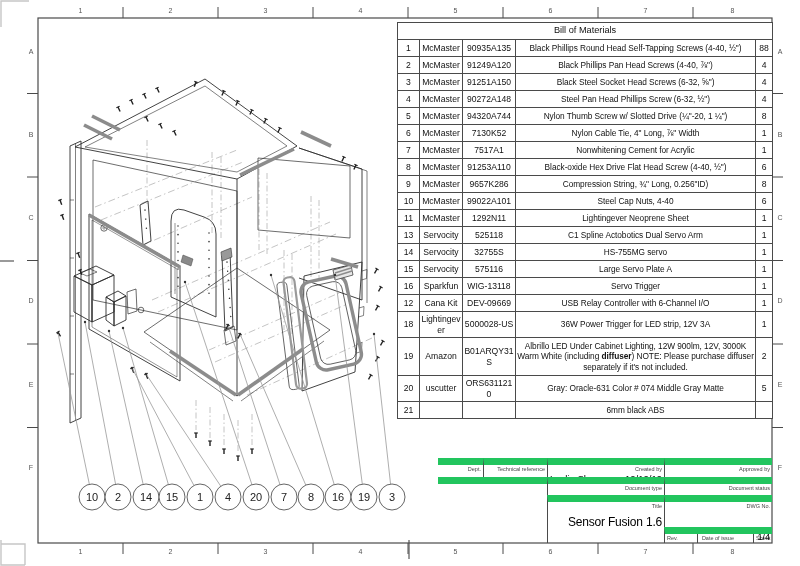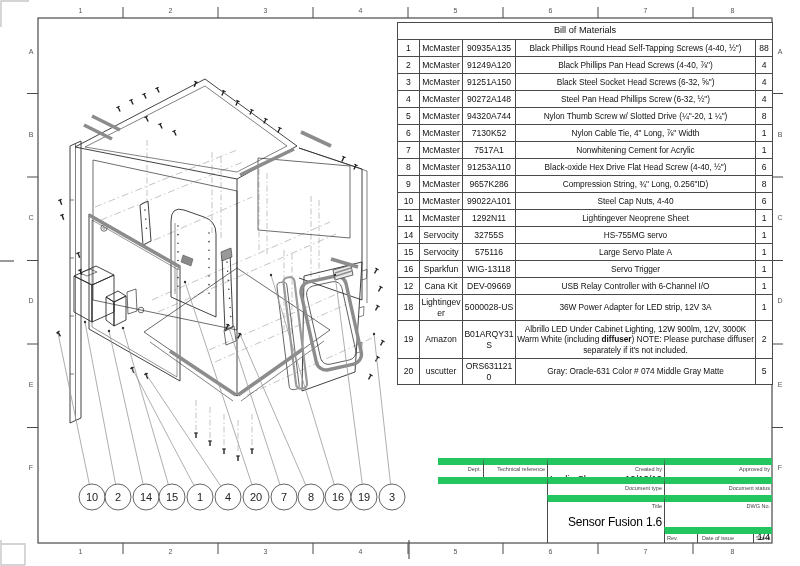--- a/index.html
+++ b/index.html
@@ -415,20 +415,27 @@
           <td class="c-q">6</td>
         </tr>
         <tr>
           <td class="c-no">11</td>
           <td class="c-v">McMaster</td>
           <td class="c-p">1292N11</td>
           <td class="c-d">Lightingever Neoprene Sheet</td>
           <td class="c-q">1</td>
         </tr>
         <tr>
+          <td class="c-no">13</td>
+          <td class="c-v">Servocity</td>
+          <td class="c-p">525118</td>
+          <td class="c-d">C1 Spline Actobotics Dual Servo Arm</td>
+          <td class="c-q">1</td>
+        </tr>
+        <tr>
           <td class="c-no">14</td>
           <td class="c-v">Servocity</td>
           <td class="c-p">32755S</td>
           <td class="c-d">HS-755MG servo</td>
           <td class="c-q">1</td>
         </tr>
         <tr>
           <td class="c-no">15</td>
           <td class="c-v">Servocity</td>
           <td class="c-p">575116</td>
@@ -446,36 +453,43 @@
           <td class="c-no">12</td>
           <td class="c-v">Cana Kit</td>
           <td class="c-p">DEV-09669</td>
           <td class="c-d">USB Relay Controller with 6-Channel I/O</td>
           <td class="c-q">1</td>
         </tr>
         <tr class="t2">
           <td class="c-no">18</td>
           <td class="c-v">Lightingever</td>
           <td class="c-p">5000028-US</td>
-          <td class="c-d">36W Power Adapter for LED strip, 12V 3A</td>
+          <td class="c-d">36W Power Trigger for LED strip, 12V 3A</td>
           <td class="c-q">1</td>
         </tr>
         <tr class="t3">
           <td class="c-no">19</td>
           <td class="c-v">Amazon</td>
           <td class="c-p">B01ARQY31S</td>
           <td class="c-d wrap"><span>Albrillo LED Under Cabinet Lighting, 12W 900lm, 12V, 3000K Warm White (including </span><b>diffuser</b><span>) NOTE: Please purchase diffuser separately if it's not included.</span></td>
           <td class="c-q">2</td>
         </tr>
         <tr class="t2">
           <td class="c-no">20</td>
           <td class="c-v">uscutter</td>
           <td class="c-p">ORS6311210</td>
           <td class="c-d">Gray: Oracle-631 Color # 074 Middle Gray Matte</td>
           <td class="c-q">5</td>
+        </tr>
+        <tr>
+          <td class="c-no">21</td>
+          <td class="c-v"></td>
+          <td class="c-p"></td>
+          <td class="c-d">6mm black ABS</td>
+          <td class="c-q"></td>
         </tr>
       </tbody>
 </table>
 
 <div id="tblock">
   <div class="cell noleft" style="grid-column:1;grid-row:1;"><span>Dept.</span></div>
   <div class="cell" style="grid-column:2;grid-row:1;"><span>Technical reference</span></div>
   <div class="cell" style="grid-column:3;grid-row:1;">
     <span>Created by</span>
     <div class="val">

